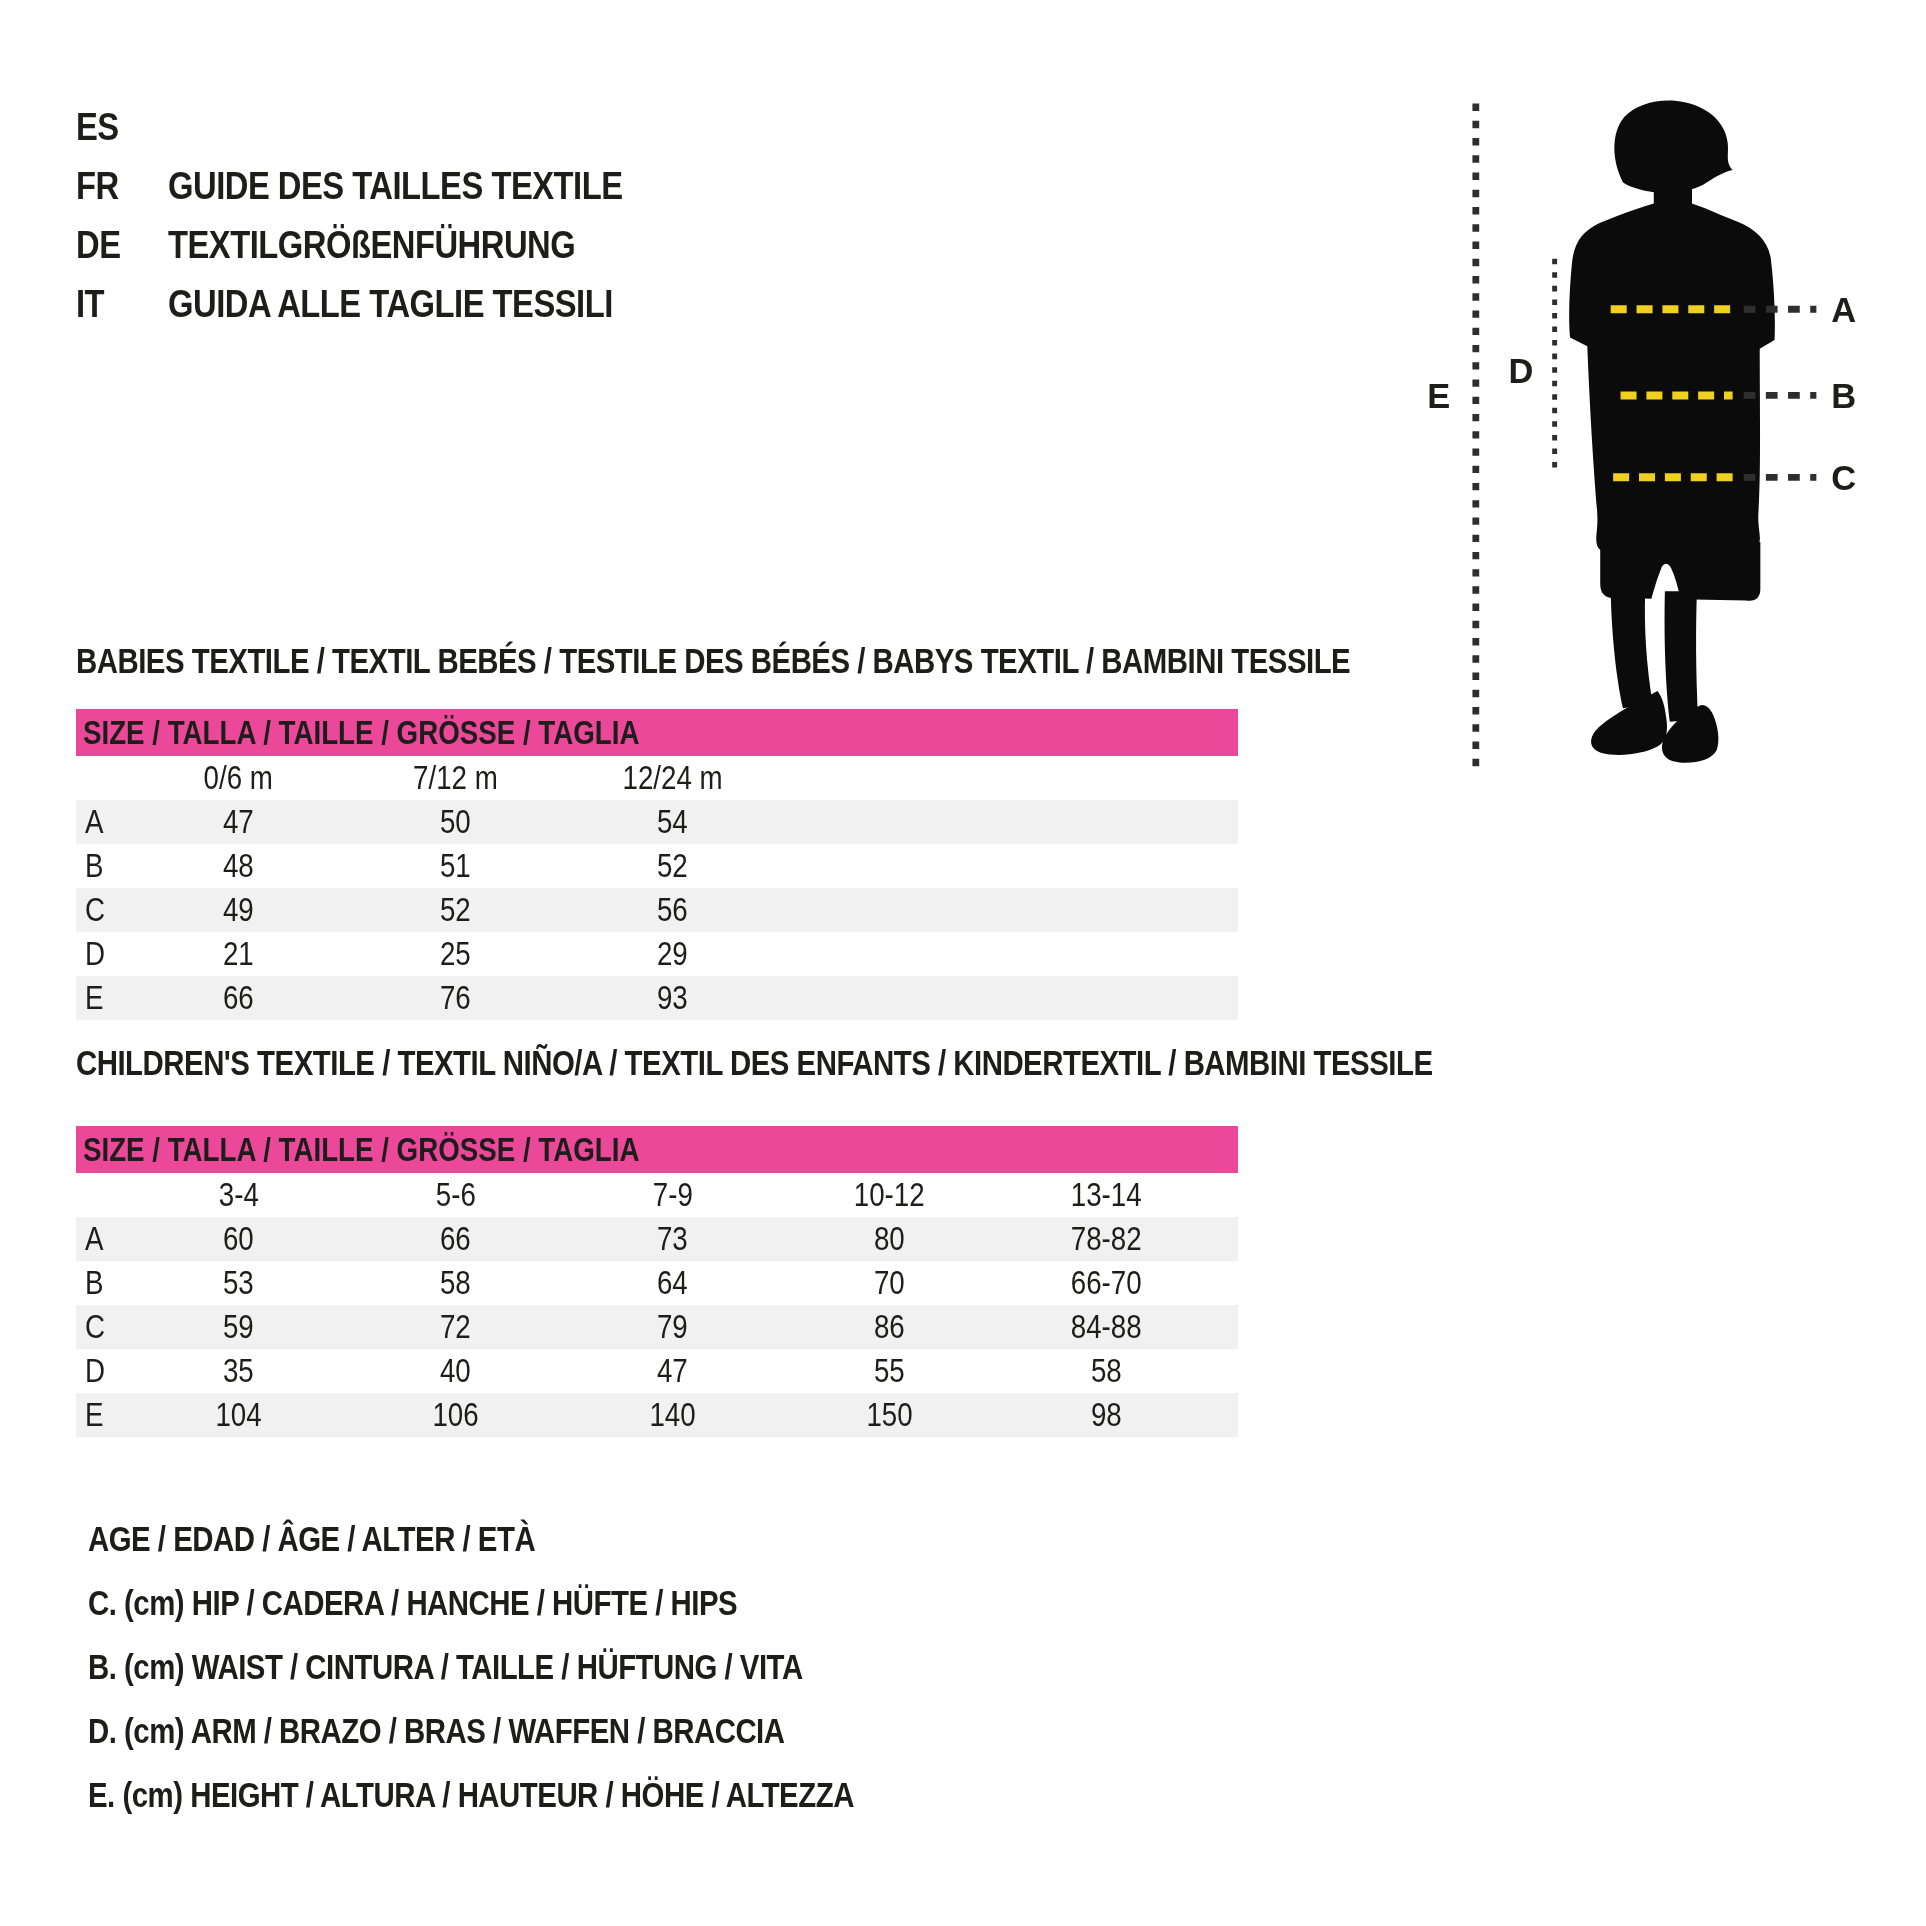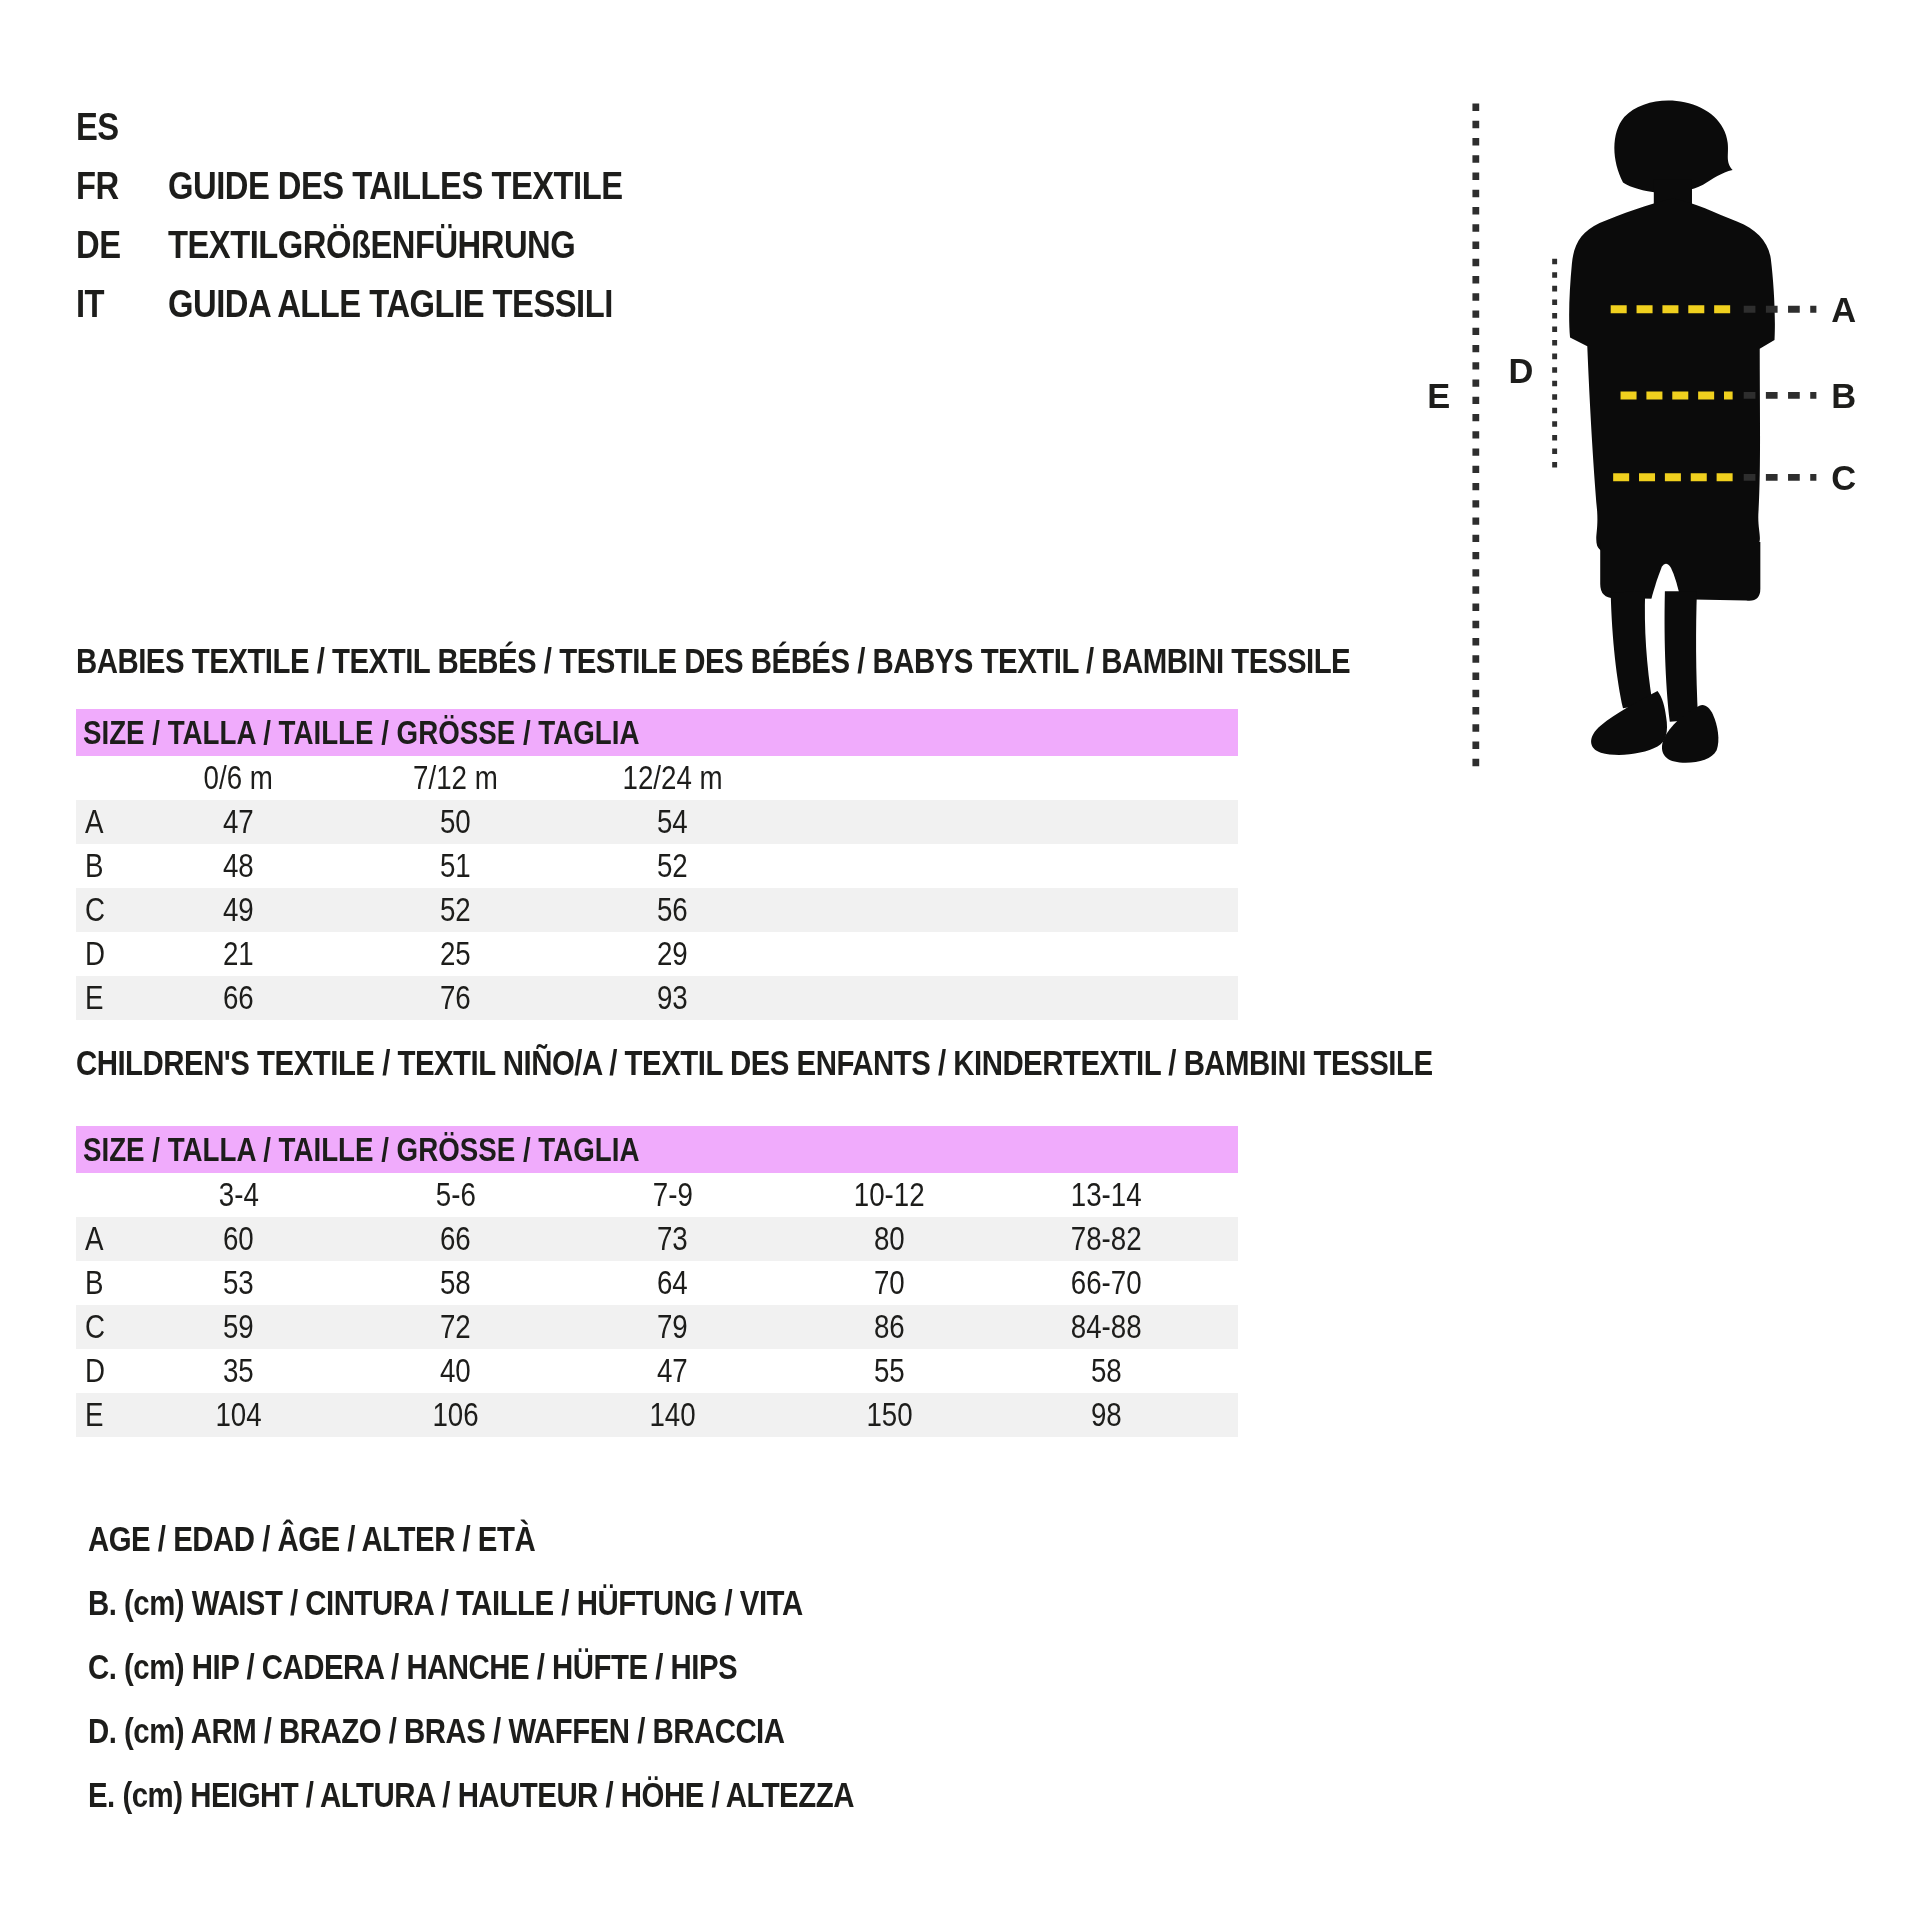--- a/index.html
+++ b/index.html
@@ -14,21 +14,21 @@
   
   .lang-list{position:absolute;left:76px;top:97px;}
   .lang-row{display:grid;grid-template-columns:92px auto;height:59px;align-items:center;
     font-size:39px;font-weight:bold;letter-spacing:-0.6px;}
 
   
   .section-heading{position:absolute;left:76px;font-size:35px;font-weight:bold;letter-spacing:-0.6px;white-space:nowrap;}
 
   
   .size-table{position:absolute;left:76px;width:1162px;}
-  .band{height:47px;background:#f0abfc;display:flex;align-items:center;
+  .band{height:47px;background:#ec4899;display:flex;align-items:center;
     font-size:33px;font-weight:bold;padding-left:7.4px;box-sizing:border-box;}
   .trow{display:grid;grid-template-columns:54px repeat(5,217px);height:44px;align-items:center;
     font-size:33px;font-weight:normal;}
   .trow .cell{text-align:center;}
   .trow .rlabel{text-align:left;padding-left:8.6px;}
   .trow.gray{background:#f1f1f1;}
 
   
   .legend{position:absolute;left:88px;top:1507px;}
   .legend-item{height:64px;display:flex;align-items:center;
@@ -260,25 +260,25 @@
     <div class="cell"><span class="cond-c">150</span></div>
     <div class="cell"><span class="cond-c">98</span></div>
   </div>
 </div>
 
 <div class="legend">
   <div class="legend-item">
       <span class="cond">AGE / EDAD / ÂGE / ALTER / ETÀ</span>
     </div>
   <div class="legend-item">
+      <span class="cond">C. (cm) HIP / CADERA / HANCHE / HÜFTE / HIPS</span>
+    </div>
+  <div class="legend-item">
       <span class="cond">B. (cm) WAIST / CINTURA / TAILLE / HÜFTUNG / VITA</span>
     </div>
   <div class="legend-item">
-      <span class="cond">C. (cm) HIP / CADERA / HANCHE / HÜFTE / HIPS</span>
-    </div>
-  <div class="legend-item">
       <span class="cond">D. (cm) ARM / BRAZO / BRAS / WAFFEN / BRACCIA</span>
     </div>
   <div class="legend-item">
       <span class="cond">E. (cm) HEIGHT / ALTURA / HAUTEUR / HÖHE / ALTEZZA</span>
     </div>
 </div>
 
 
 </body></html>

